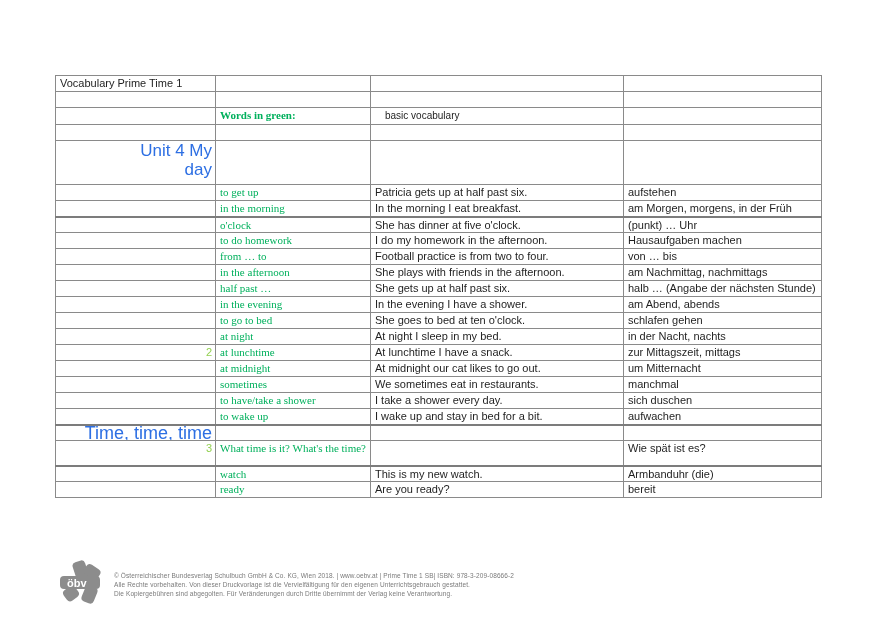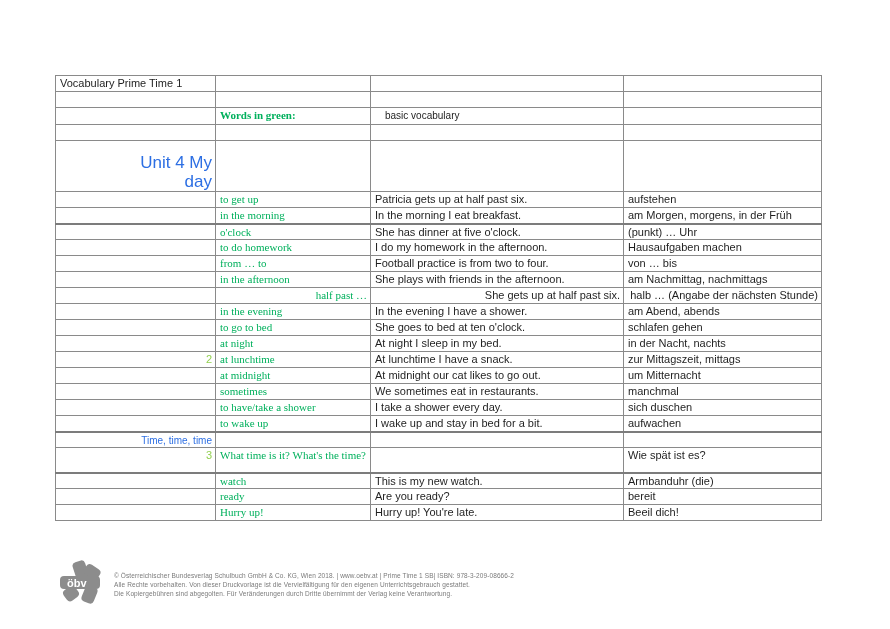--- a/index.html
+++ b/index.html
@@ -30,24 +30,24 @@
   
   td.c1{text-align:right; color:var(--light-green); padding-right:6px;}
   td.c2{color:var(--green);font-family:Liberation Serif, serif;}
   td.c3{color:var(--text);}
   td.c4{color:var(--text);}
   
   tr.row-head td.c1{text-align:left; color:var(--text);}
   tr.row-legend td.c2{font-weight:bold;}
   tr.row-legend td.c3{font-size:10px; padding-left:14px;}
   tr.row-unit td.c1{
-    color:var(--blue); font-size:17px; line-height:19px; padding-top:12px;
+    color:var(--blue); font-size:17px; line-height:19px; padding-top:0;
   }
   tr.row-unit td.c1 span{display:inline-block; max-width:96px; text-align:right;}
-  tr.row-section td.c1{color:var(--blue); font-size:10px;}
+  tr.row-section td.c1{color:var(--blue); font-size:18px;}
   
   .footer{position:absolute; left:58px; top:560px; display:flex; align-items:flex-start;}
   .footer-logo{flex:0 0 auto; margin-right:10px;}
   .footer-text{
     padding-top:11px;
     font-size:6.5px; line-height:9px; color:var(--footer-gray);
     letter-spacing:0.1px;
   }
 </style>
 </head>
@@ -122,21 +122,21 @@
       <td class="c2"><span>from … to</span></td>
       <td class="c3"><span>Football practice is from two to four.</span></td>
       <td class="c4"><span>von … bis</span></td>
     </tr>
         <tr class="row-vocab" style="height: 16px;">
       <td class="c1"><span></span></td>
       <td class="c2"><span>in the afternoon</span></td>
       <td class="c3"><span>She plays with friends in the afternoon.</span></td>
       <td class="c4"><span>am Nachmittag, nachmittags</span></td>
     </tr>
-        <tr class="row-vocab" style="height: 16px; text-align: right;">
+        <tr class="row-vocab" style="height: 16px;">
       <td class="c1"><span></span></td>
       <td class="c2"><span>half past …</span></td>
       <td class="c3"><span>She gets up at half past six.</span></td>
       <td class="c4"><span>halb … (Angabe der nächsten Stunde)</span></td>
     </tr>
         <tr class="row-vocab" style="height: 16px;">
       <td class="c1"><span></span></td>
       <td class="c2"><span>in the evening</span></td>
       <td class="c3"><span>In the evening I have a shower.</span></td>
       <td class="c4"><span>am Abend, abends</span></td>
@@ -199,26 +199,20 @@
       <td class="c1"><span></span></td>
       <td class="c2"><span>watch</span></td>
       <td class="c3"><span>This is my new watch.</span></td>
       <td class="c4"><span>Armbanduhr (die)</span></td>
     </tr>
         <tr class="row-vocab" style="height: 16px;">
       <td class="c1"><span></span></td>
       <td class="c2"><span>ready</span></td>
       <td class="c3"><span>Are you ready?</span></td>
       <td class="c4"><span>bereit</span></td>
-    </tr>
-        <tr class="row-vocab" style="height: 16px;">
-      <td class="c1"><span></span></td>
-      <td class="c2"><span>Hurry up!</span></td>
-      <td class="c3"><span>Hurry up! You're late.</span></td>
-      <td class="c4"><span>Beeil dich!</span></td>
     </tr>
       </tbody>
   </table>
 
   <div class="footer">
     <svg class="footer-logo" width="46" height="46" viewBox="0 0 46 46">
       <g fill="#8c8c8c">
         <rect x="16" y="1" width="13" height="18" rx="4" transform="rotate(-18 22.5 10)"></rect>
         <rect x="26" y="6" width="16" height="12" rx="4" transform="rotate(33 34 12)"></rect>
         <rect x="25" y="26" width="13" height="17" rx="4" transform="rotate(22 31.5 34.5)"></rect>

